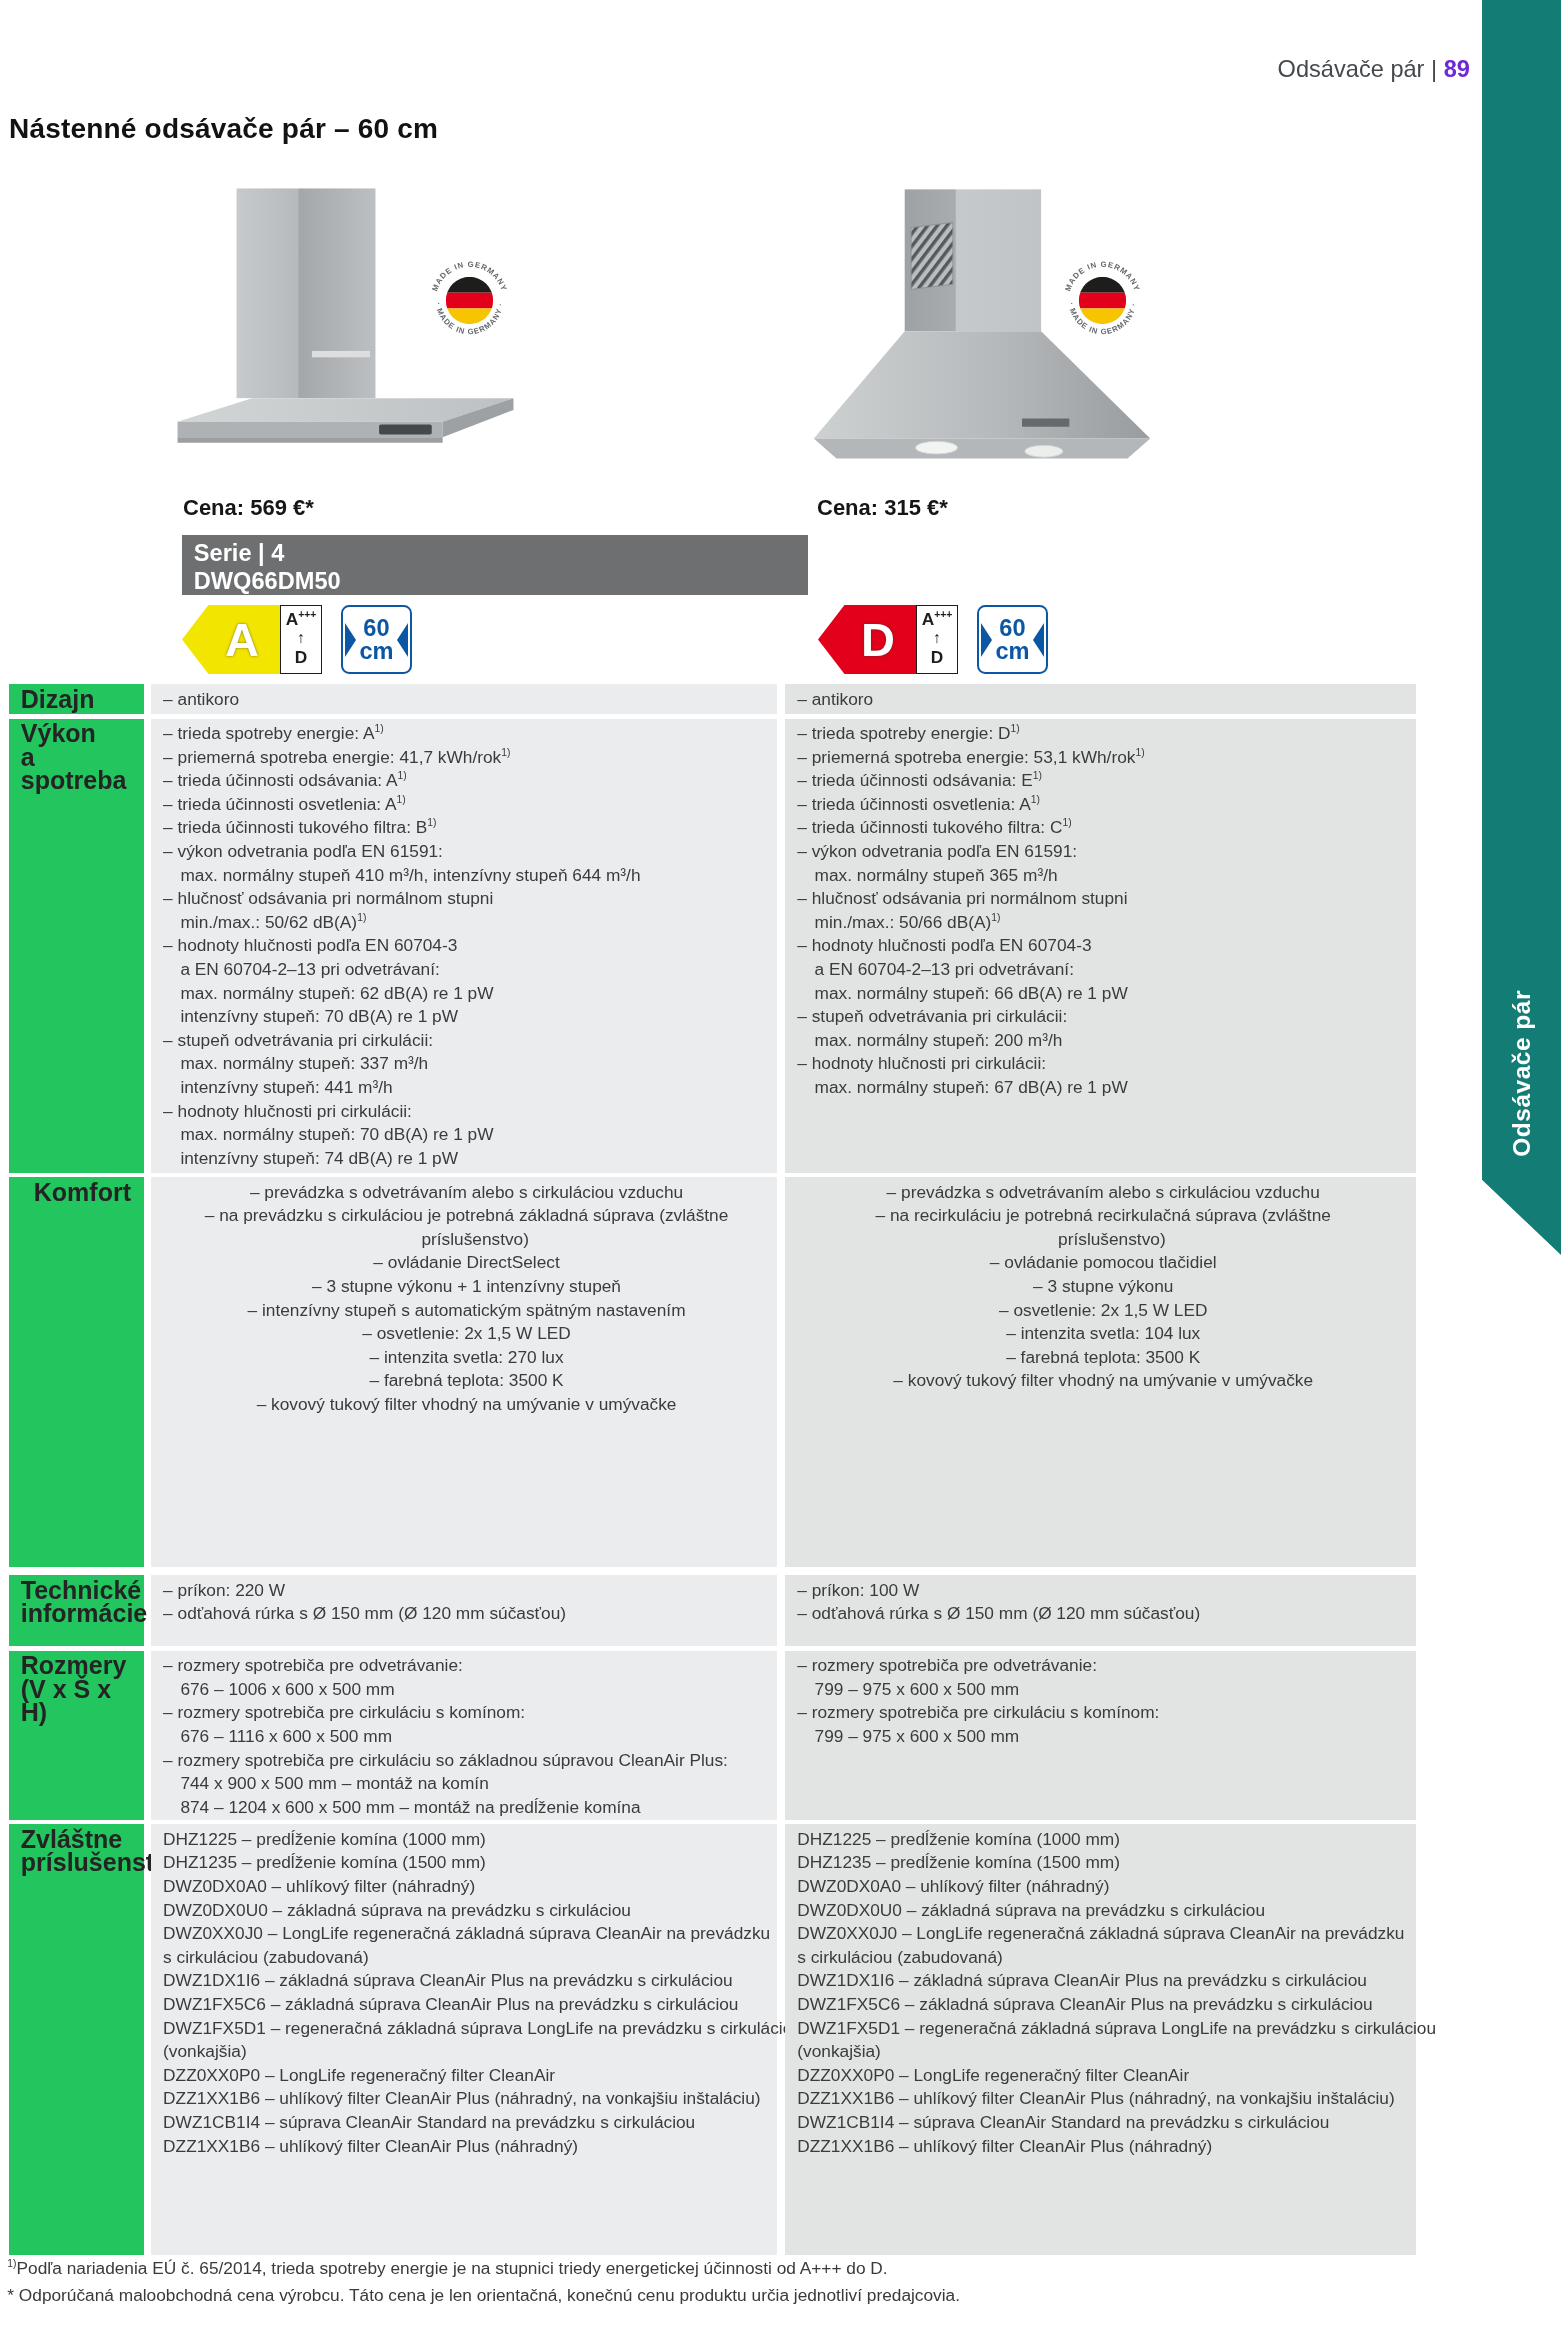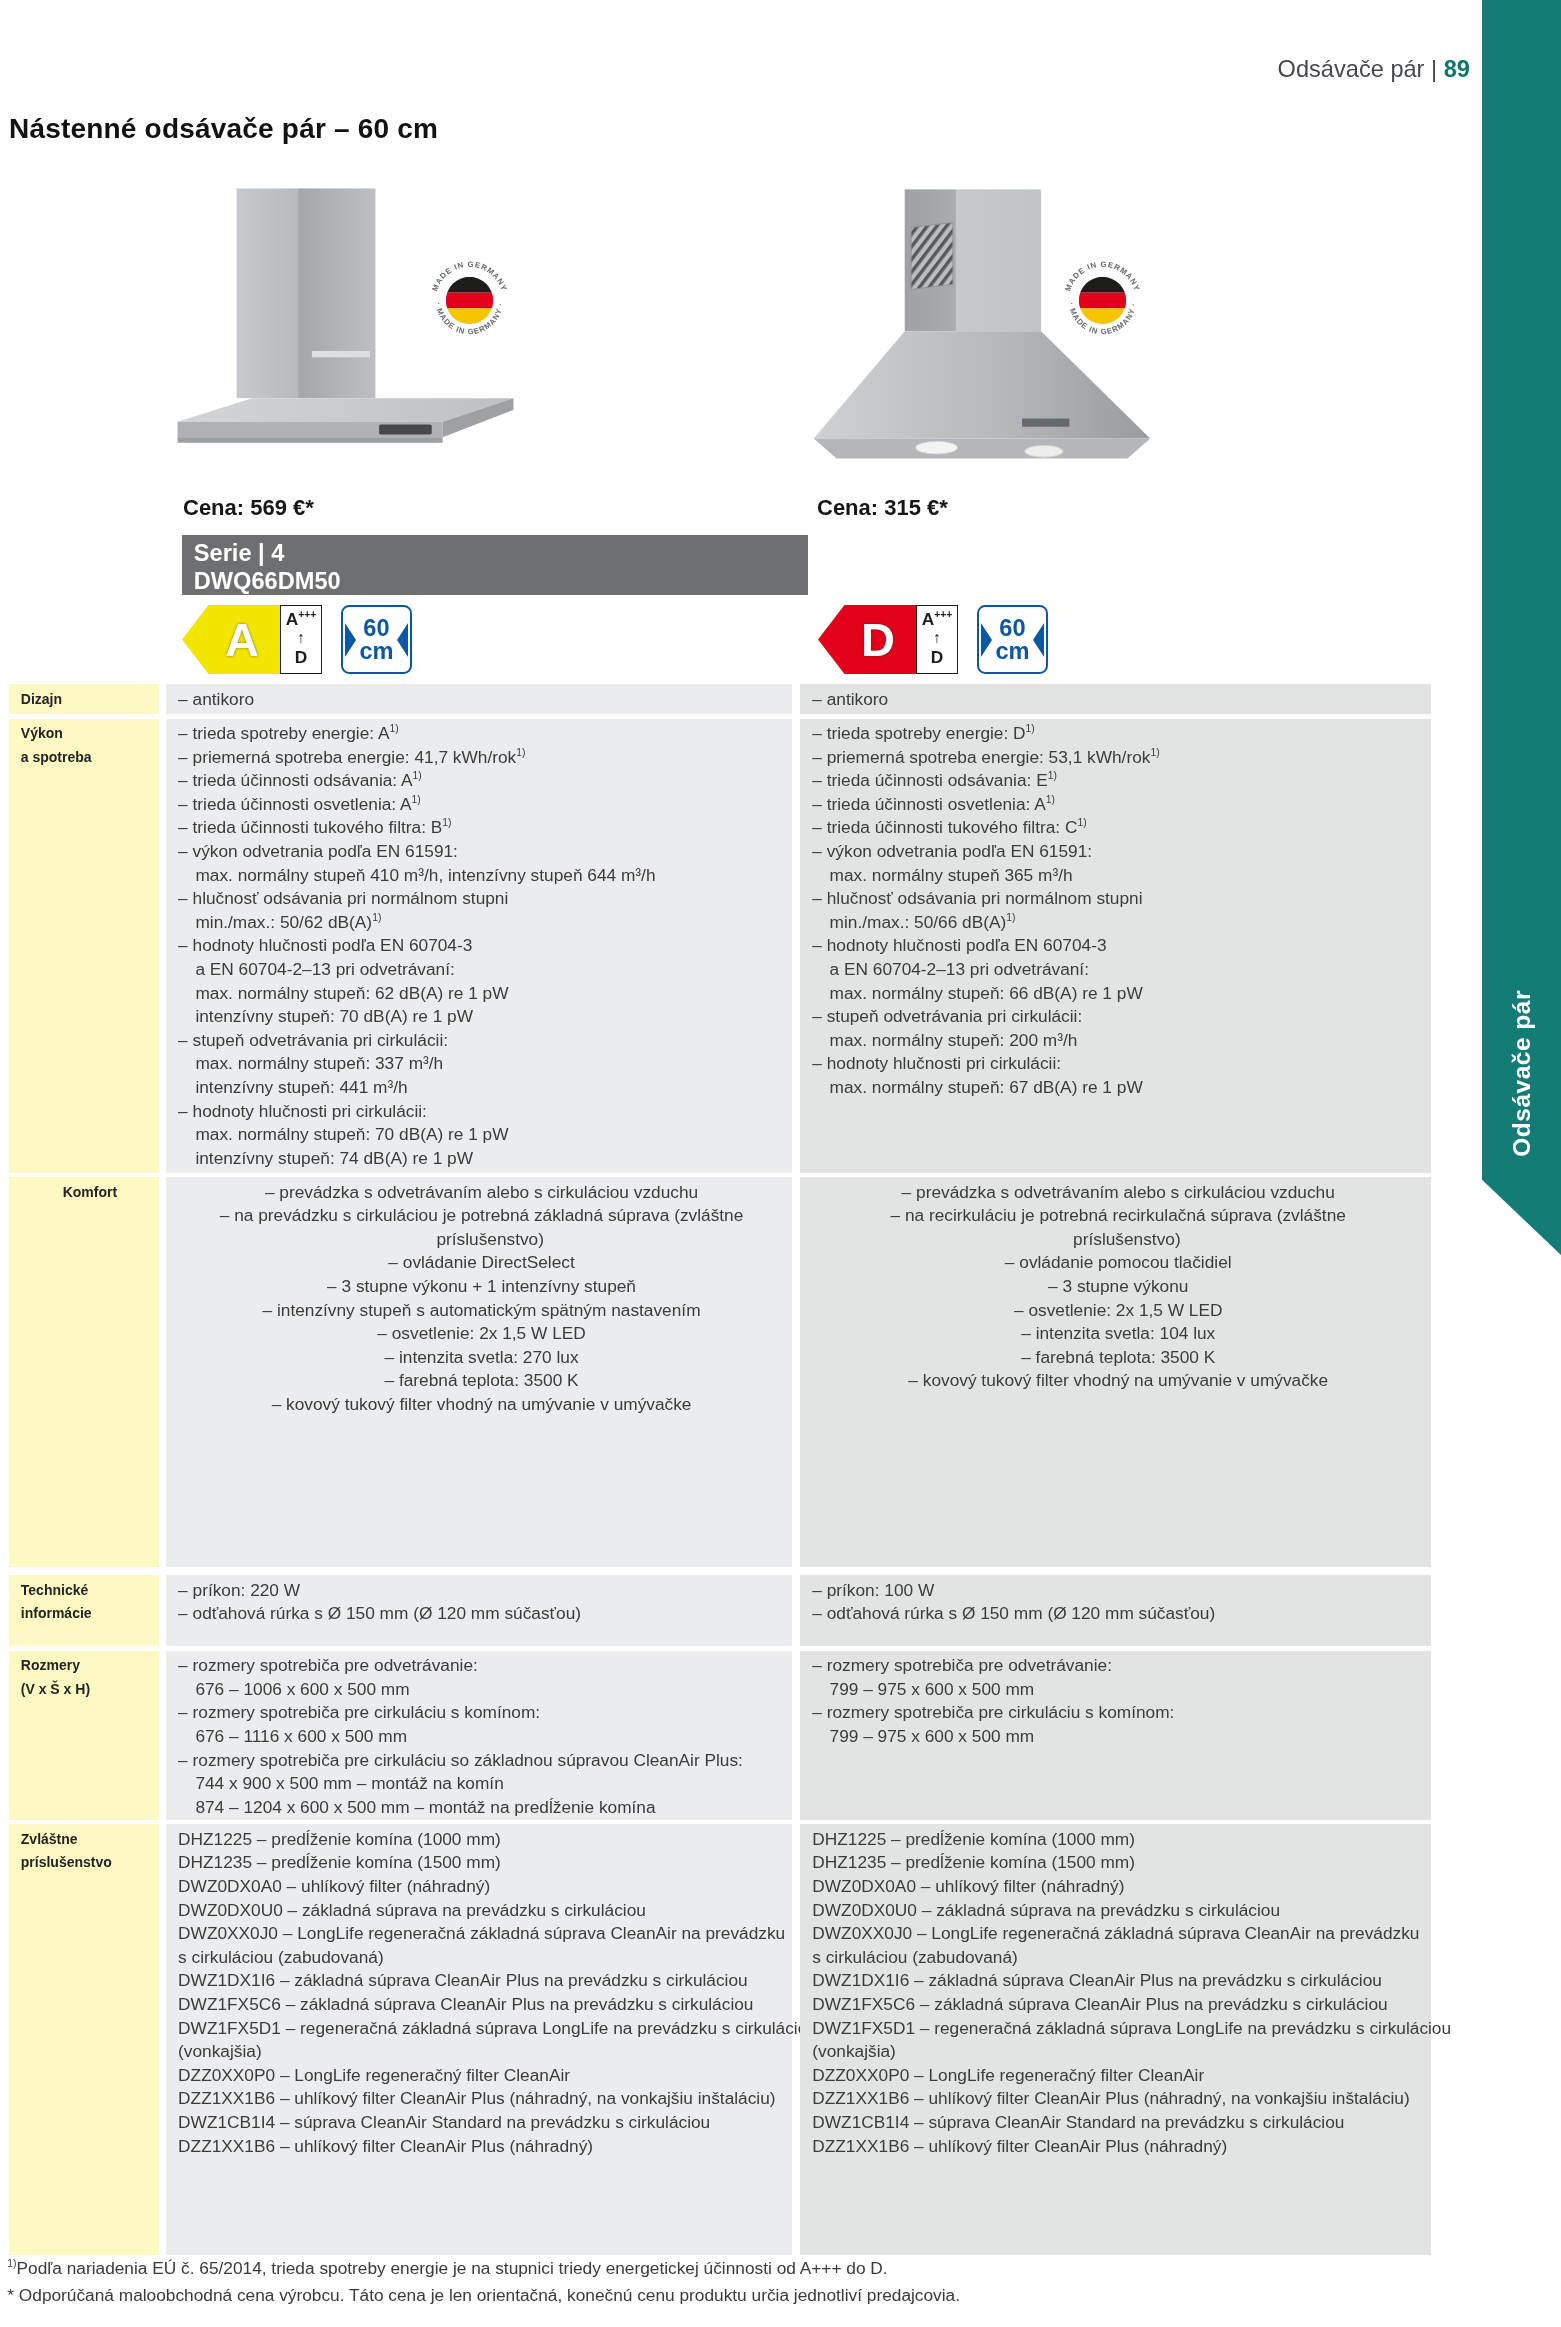--- a/index.html
+++ b/index.html
@@ -2,21 +2,21 @@
 <html style="font-size:14.5px"><head>
 <meta charset="utf-8">
 <style>
   html,body{margin:0;padding:0;background:#fff;}
   .page{position:relative;width:1561px;height:2327px;background:#ffffff;overflow:hidden;
         font-family:"Liberation Sans",sans-serif;color:#3b3b3b;}
   sup{font-size:60%;vertical-align:super;line-height:0;}
 
   
   .hdr{position:absolute;top:56px;right:91px;font-size:23.6px;color:#45494d;}
-  .hdr b{color:#0f766e;}
+  .hdr b{color:#6d28d9;}
   .title{position:absolute;left:9px;top:113px;font-size:28px;font-weight:bold;color:#121212;letter-spacing:0.2px;}
 
   
   .ribbon{position:absolute;right:0;top:0;width:79px;height:1255px;background:#137c75;
           clip-path:polygon(0 0,100% 0,100% 100%,0 94%);}
   .ribbon-label{position:absolute;bottom:98px;left:50%;
           transform:translateX(-50%) rotate(180deg);writing-mode:vertical-rl;
           color:#fff;font-weight:bold;font-size:24.5px;letter-spacing:0.5px;white-space:nowrap;}
 
   
@@ -49,22 +49,22 @@
        top:50%;transform:translateY(-50%);}
   .tri-l{left:1.8px;border-left:11px solid #0b57a4;}
   .tri-r{right:1.8px;border-right:11px solid #0b57a4;}
 
   
   .spec{position:absolute;left:9px;top:684px;width:1438px;}
   .t-row{display:flex;margin-bottom:4.5px;}
   .row-dizajn{height:30px;} .row-vykon{height:454px;} .row-komfort{height:390px;text-align:center;}
   .row-tech{height:71px;margin-top:8.2px;} .row-rozmery{height:169px;margin-top:0;}
   .row-zvlastne{height:431px;margin-bottom:0;}
-  .t-lbl{width:150px;background:#fef9c3;box-sizing:border-box;padding:3.6px 0 0 11.8px;
-         font-size:14px;font-weight:bold;color:#242424;line-height:23.6px;}
+  .t-lbl{width:135px;background:#22c55e;box-sizing:border-box;padding:3.6px 0 0 11.8px;
+         font-size:25px;font-weight:bold;color:#242424;line-height:23.6px;}
   .t-cell{box-sizing:border-box;padding:3.6px 7.3px 0 11.8px;font-size:17.3px;line-height:23.6px;color:#3b3b3b;}
   .t-c1{width:626px;margin-left:7.3px;background:#ebeced;}
   .t-c2{width:631px;margin-left:8.2px;background:#e2e4e4;}
   .line{white-space:nowrap;}
   .line.dash{padding-left:17.3px;text-indent:-17.3px;}
   .line.cont{padding-left:17.3px;}
   .line.plain{padding-left:0;}
 
   
   .foot{position:absolute;left:7.3px;top:2255px;font-size:17.3px;line-height:27px;color:#3a3a3a;}

